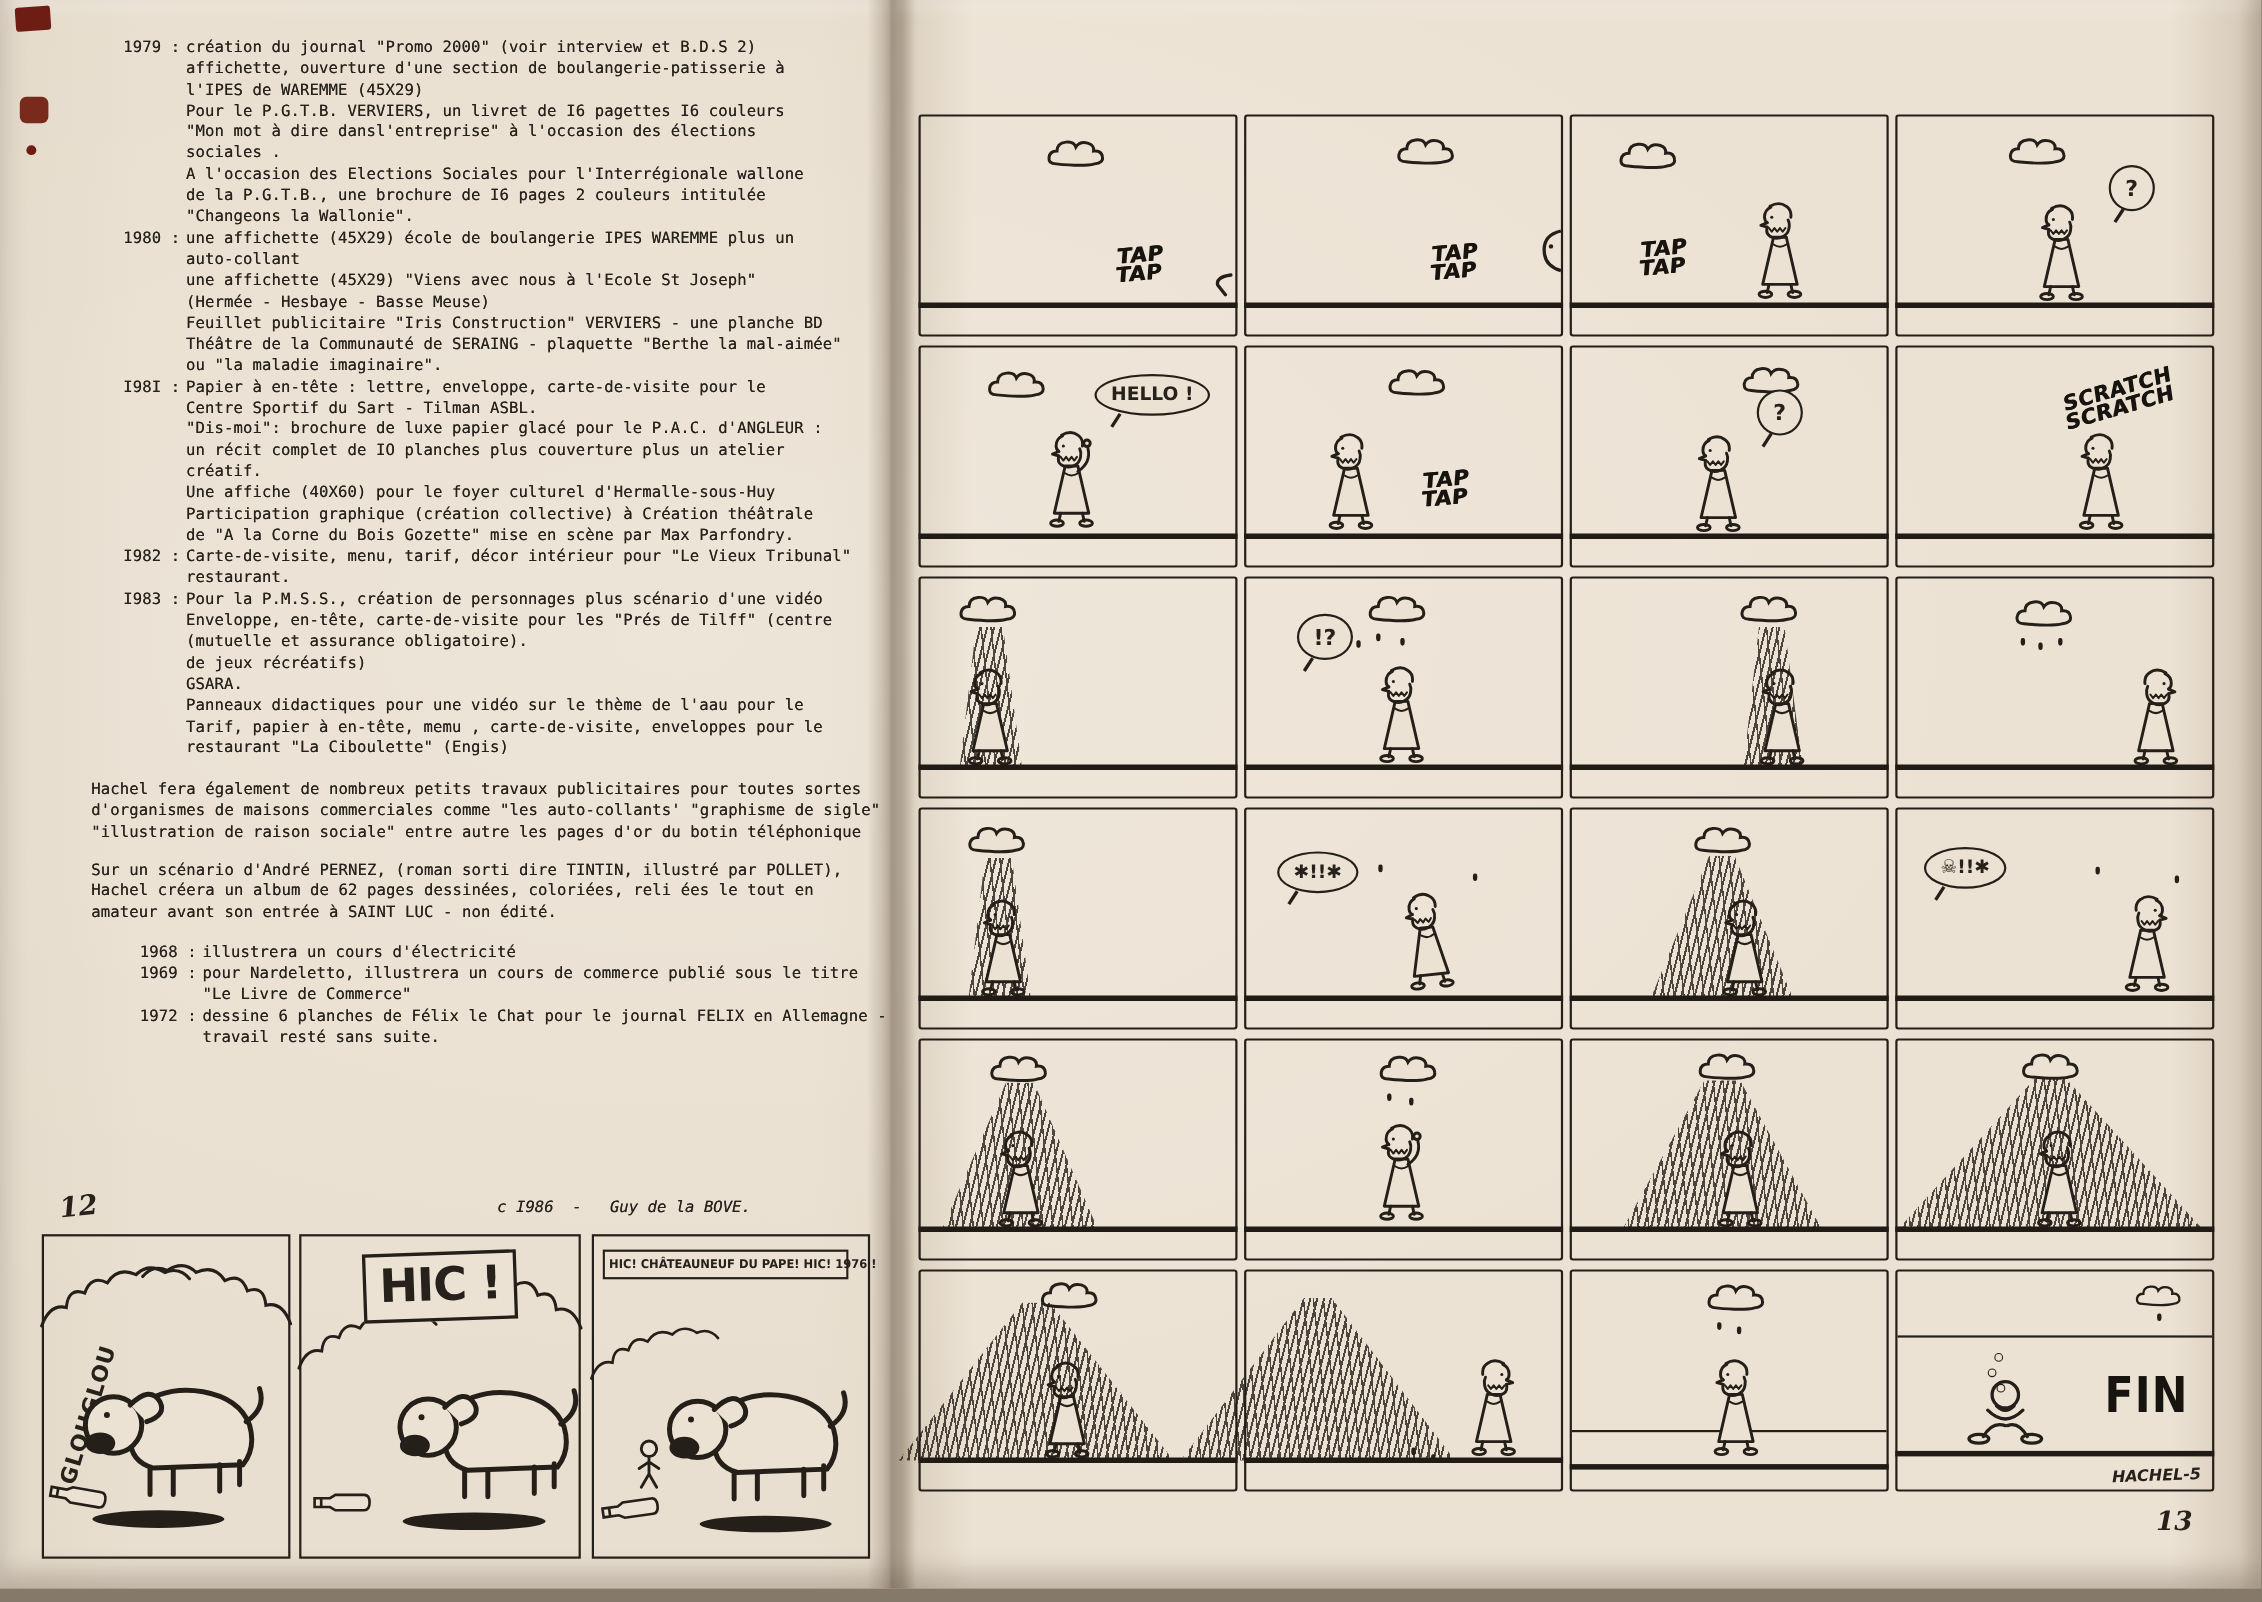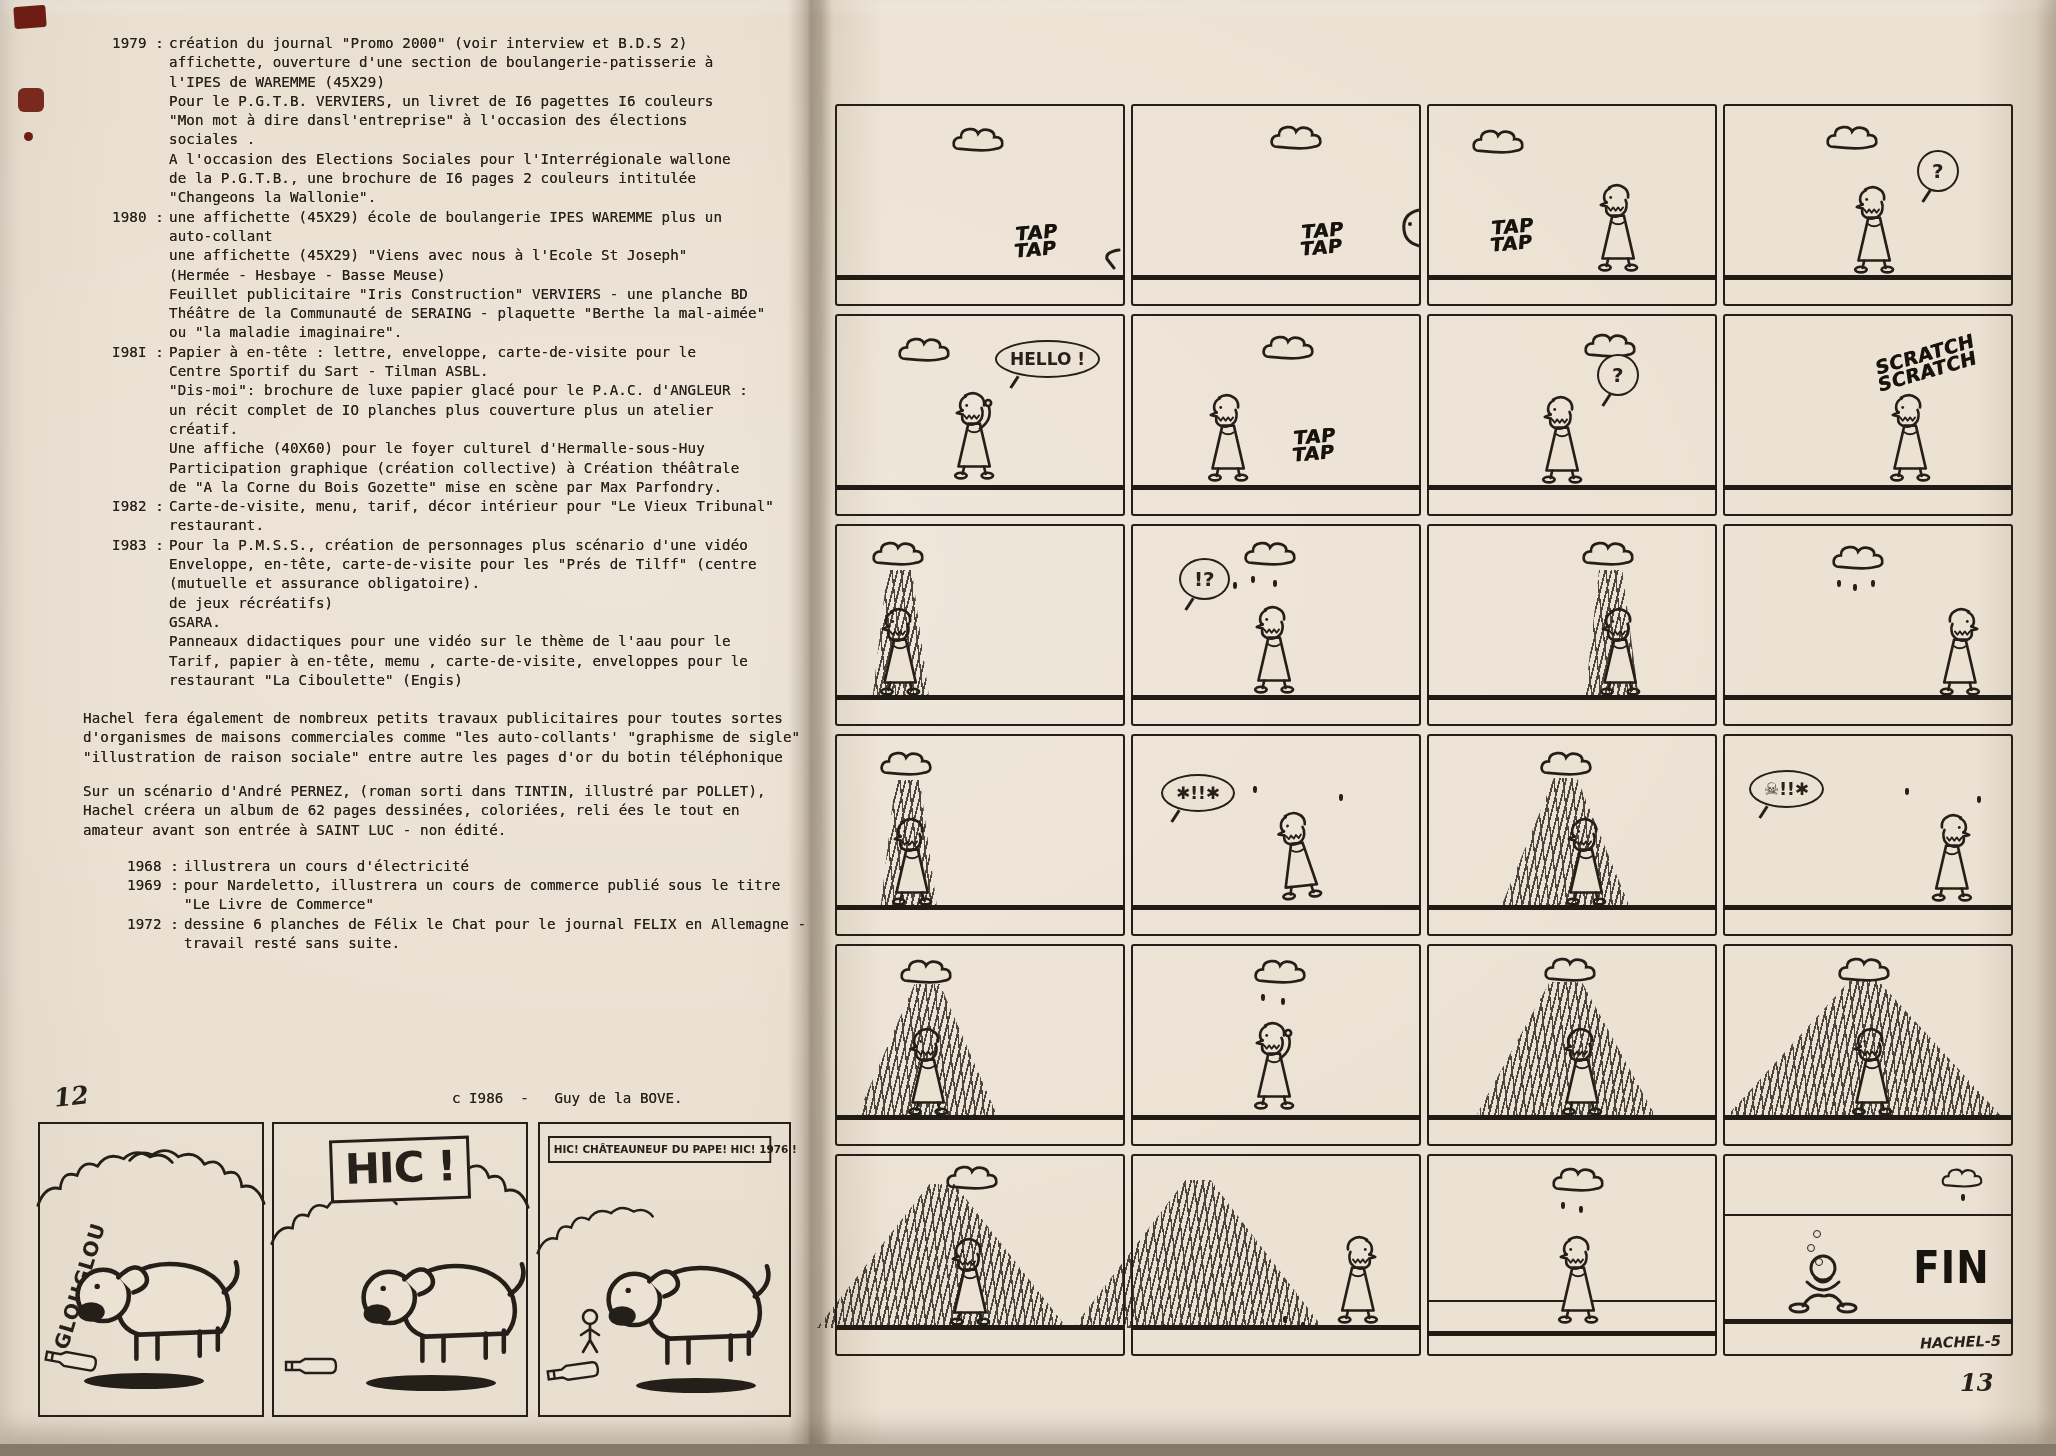--- a/index.html
+++ b/index.html
@@ -26,21 +26,21 @@
   
   .typed{position:absolute;left:112px;top:34px;width:700px;font-size:14.2px;line-height:19.3px;letter-spacing:.1px;text-shadow:0 0 .5px rgba(38,33,26,.8);}
   .trow{display:flex;white-space:pre;}
   .trow .yr{width:57px;flex:0 0 57px;}
   .trow .tx{white-space:pre;}
   .para{margin-left:-29px;margin-top:19px;}
   .heading{margin-left:-29px;margin-top:26px;font-weight:bold;text-decoration:underline;text-underline-offset:3px;}
   .para2{margin-left:-29px;margin-top:15px;}
   .divers{margin-left:15px;margin-top:17px;}
   .pageno-left{position:absolute;left:54px;top:1082px;font-family:"DejaVu Serif",serif;font-style:italic;font-size:25px;font-weight:bold;transform:rotate(-6deg);}
-  .credit{position:absolute;left:452px;top:1090px;white-space:pre;font-size:14.2px;text-shadow:0 0 .5px rgba(38,33,26,.8);}
+  .credit{position:absolute;left:452px;top:1090px;white-space:pre;font-size:14.2px;text-shadow:0 0 .5px rgba(38,33,26,.8);font-style:italic;}
   .pageno-right{position:absolute;left:1960px;top:1368px;font-family:"DejaVu Serif",serif;font-style:italic;font-size:24px;font-weight:bold;}
 
   
   .pnl{position:absolute;border:2.6px solid #241f18;border-radius:3px;background:transparent;}
   .gnd{position:absolute;left:-2px;right:-2px;height:5px;background:#201b15;}
   .cloud{position:absolute;width:58px;height:36px;}
   .man{position:absolute;width:66px;height:92px;}
   .flip{transform:scaleX(-1);}
   .rain{position:absolute;opacity:.8;
     background-image:repeating-linear-gradient(104deg,#241f18 0 1.8px,transparent 1.8px 6px),repeating-linear-gradient(84deg,#241f18 0 1.4px,transparent 1.4px 9px);}
@@ -172,21 +172,21 @@
         <div class="trow"><span class="yr"></span><span class="tx">restaurant "La Ciboulette" (Engis)</span></div>
       </div>
     <div class="para">
 
     <div class="trow"><span class="tx">Hachel fera également de nombreux petits travaux publicitaires pour toutes sortes</span></div>
         <div class="trow"><span class="tx">d'organismes de maisons commerciales comme "les auto-collants' "graphisme de sigle"</span></div>
         <div class="trow"><span class="tx">"illustration de raison sociale" entre autre les pages d'or du botin téléphonique</span></div>
       </div>
     <div class="para2">
 
-    <div class="trow"><span class="tx">Sur un scénario d'André PERNEZ, (roman sorti dans TINTIN, illustré par POLLET),</span></div>
+    <div class="trow"><span class="tx">Sur un scénario d'André PERNEZ, (roman sorti dire TINTIN, illustré par POLLET),</span></div>
         <div class="trow"><span class="tx">Hachel créera un album de 62 pages dessinées, coloriées, reli ées le tout en</span></div>
         <div class="trow"><span class="tx">amateur avant son entrée à SAINT LUC - non édité.</span></div>
       </div>
     <div class="divers">
 
     <div class="trow"><span class="yr">1968 :</span><span class="tx">illustrera un cours d'électricité</span></div>
         <div class="trow"><span class="yr">1969 :</span><span class="tx">pour Nardeletto, illustrera un cours de commerce publié sous le titre</span></div>
         <div class="trow"><span class="yr"></span><span class="tx">"Le Livre de Commerce"</span></div>
         <div class="trow"><span class="yr">1972 :</span><span class="tx">dessine 6 planches de Félix le Chat pour le journal FELIX en Allemagne -</span></div>
         <div class="trow"><span class="yr"></span><span class="tx">travail resté sans suite.</span></div>

